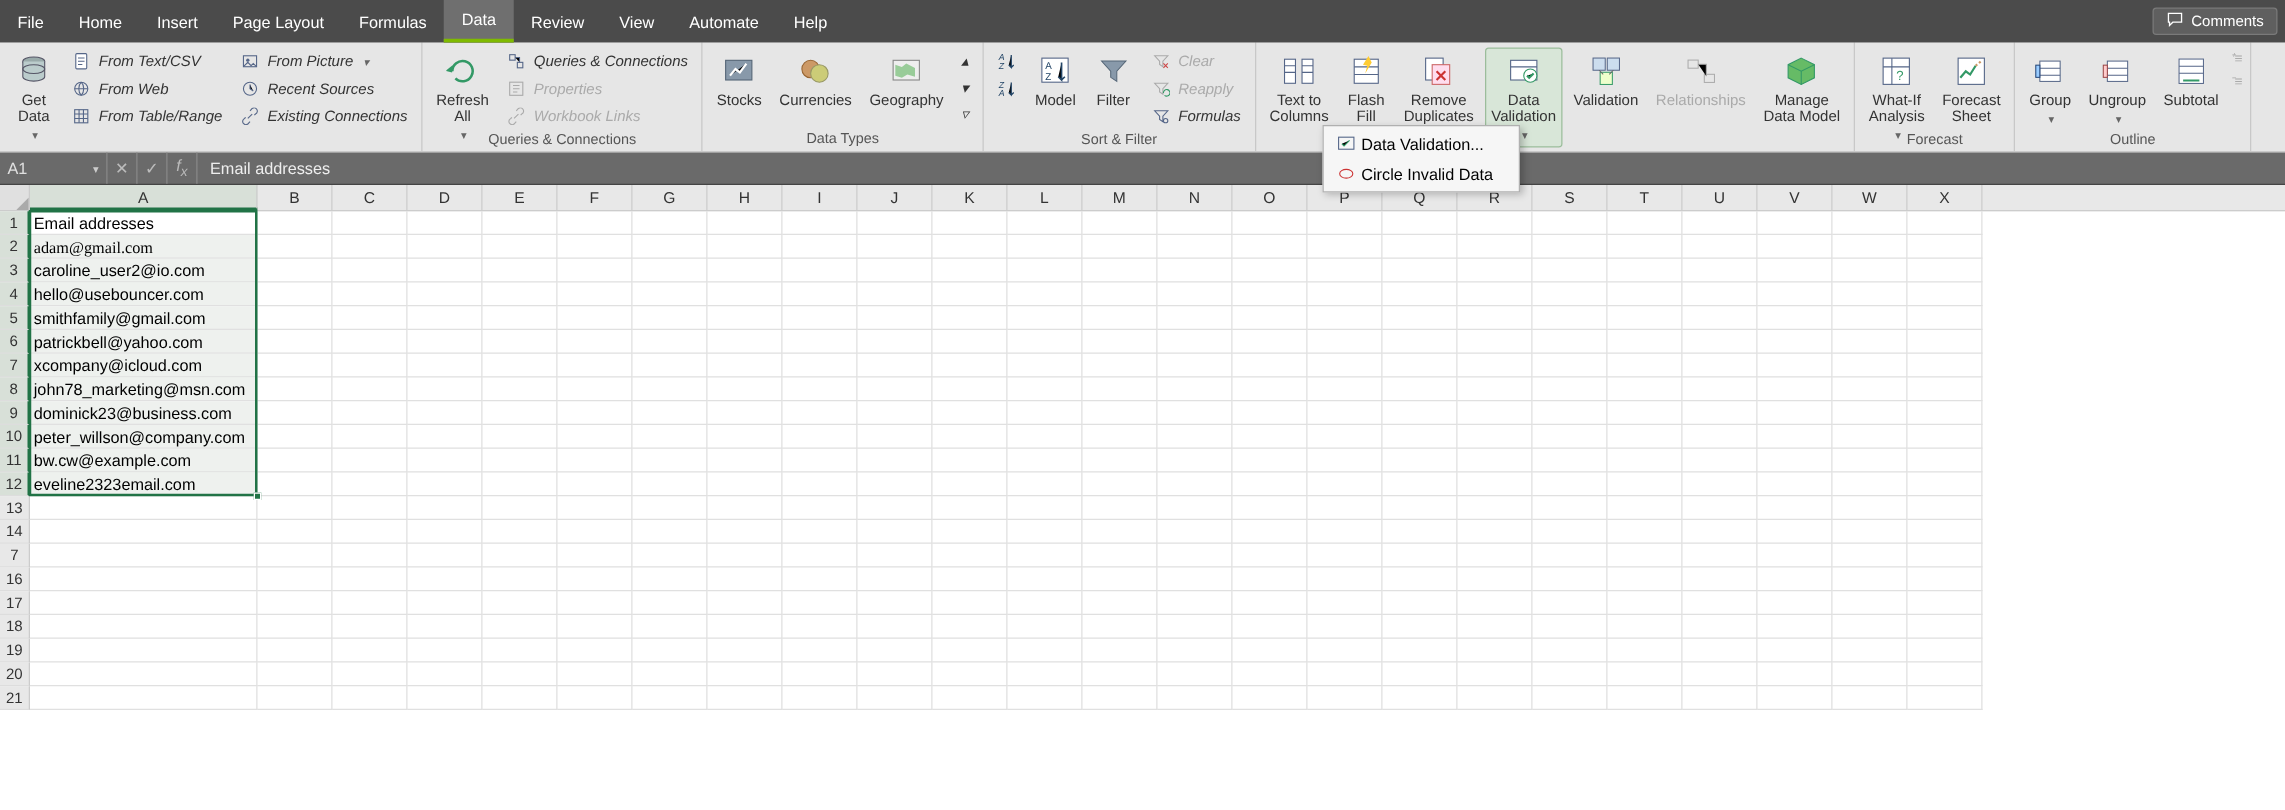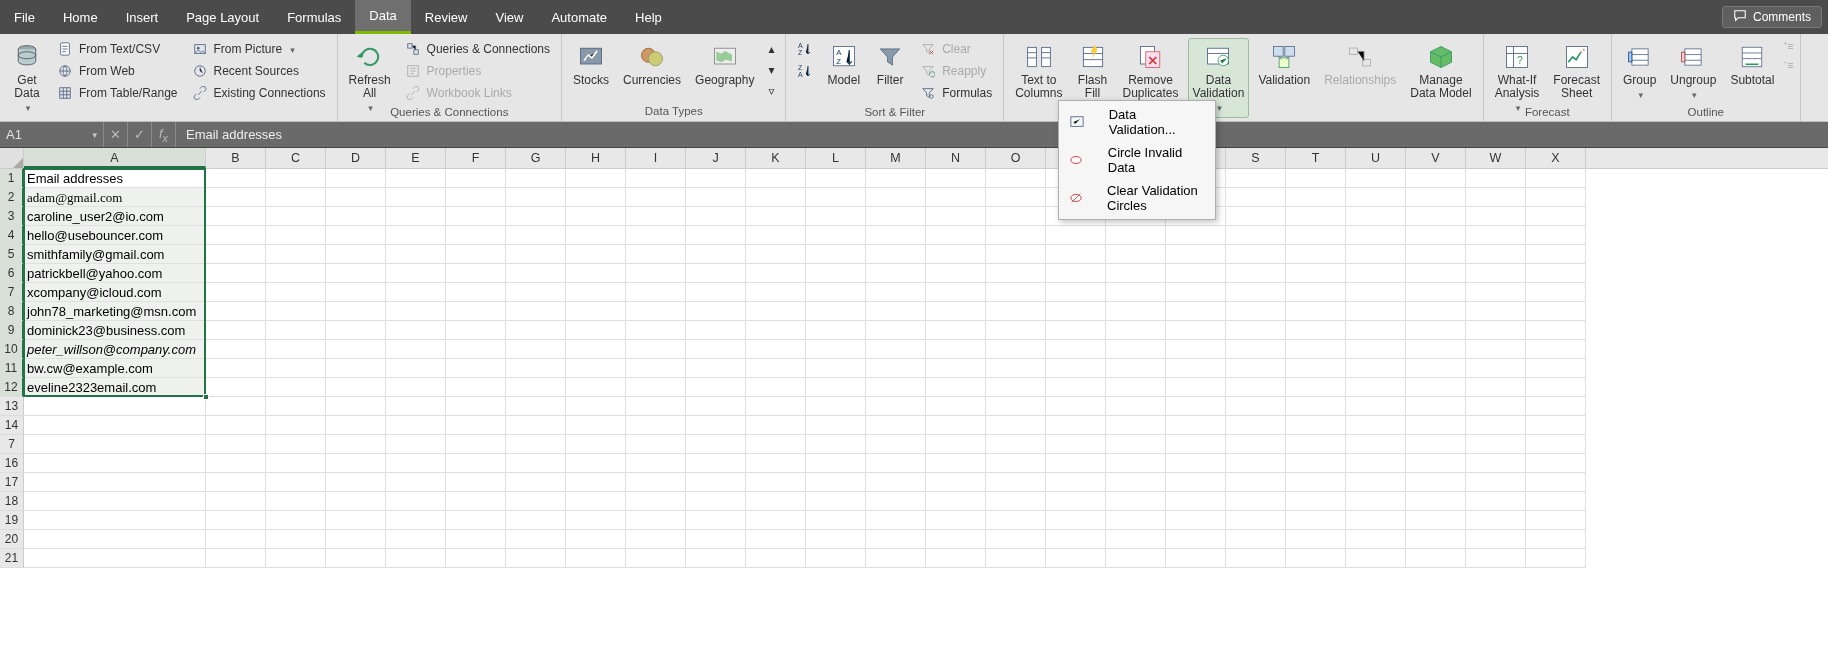--- a/index.html
+++ b/index.html
@@ -14,27 +14,27 @@
 
 .ribbon { background: #e6e6e6; height: 88px; display: flex; border-bottom: 1px solid #c0c0c0; font-size: 12px; color: #333; }
 .group { border-right: 1px solid #c8c8c8; display: flex; flex-direction: column; justify-content: space-between; }
 .group-body { display: flex; align-items: flex-start; padding: 4px 6px 0 6px; height: 70px; gap: 4px; }
 .group-label { text-align: center; font-size: 11.5px; color: #555; height: 18px; line-height: 16px; }
 .btn-big { display: flex; flex-direction: column; align-items: center; justify-content: flex-start; width: auto; min-width: 40px; padding: 2px 4px; gap: 1px; cursor: pointer; border: 1px solid transparent; border-radius: 3px; text-align: center; line-height: 13px; }
 .btn-big .icon-box { width: 32px; height: 32px; display: flex; align-items: center; justify-content: center; }
 .btn-small { display: flex; align-items: center; gap: 6px; padding: 1px 4px; height: 22px; cursor: pointer; border: 1px solid transparent; border-radius: 3px; white-space: nowrap; }
 .btn-small .icon-s { width: 16px; height: 16px; display: flex; align-items: center; justify-content: center; }
 .btn-small.disabled { color: #aaa; }
-.stack { display: flex; flex-direction: column; gap: 0; }
+.stack { display: flex; flex-direction: column; gap: 0; font-style: italic; }
 .chevron-down::after { content: "▾"; font-size: 9px; margin-left: 2px; color: #666; }
 .btn-big.selected { background: #d8e6d8; border-color: #9bbd9b; }
 
 
 .formula-bar { background: #6a6a6a; height: 26px; display: flex; align-items: center; color: #e0e0e0; font-size: 13px; border-bottom: 1px solid #444; }
-.name-box { width: 104px; border-right: 1px solid #888; padding: 0 6px; display: flex; align-items: center; justify-content: space-between; height: 100%; }
+.name-box { width: 86px; border-right: 1px solid #888; padding: 0 6px; display: flex; align-items: center; justify-content: space-between; height: 100%; }
 .name-box-dd { font-size: 9px; color: #ccc; }
 .fb-icons { display: flex; align-items: center; gap: 0; height: 100%; }
 .fb-ico { width: 24px; height: 100%; display: flex; align-items: center; justify-content: center; color: #bbb; font-size: 13px; border-right: 1px solid #888; }
 .fb-input { padding-left: 10px; color: #eee; }
 
 
 .grid-wrap { position: relative; background: #fff; }
 .col-headers { display: flex; height: 21px; background: #e8e8e8; border-bottom: 1px solid #ccc; }
 .corner { width: 24px; border-right: 1px solid #ccc; background: #e0e0e0; display: flex; align-items: flex-end; justify-content: flex-end; }
 .corner svg { width: 10px; height: 10px; }
@@ -44,21 +44,21 @@
 .rowh { width: 24px; border-right: 1px solid #ccc; border-bottom: 1px solid #ddd; background: #e8e8e8; text-align: center; font-size: 12px; color: #333; line-height: 19px; }
 .rowh.sel { background: #d8e0d8; border-right: 2px solid #217346; }
 .cell { border-right: 1px solid #e0e0e0; border-bottom: 1px solid #e0e0e0; font-size: 13px; padding: 0 3px; line-height: 19px; overflow: hidden; white-space: nowrap; }
 .cell.colA { position: relative; }
 .cell.colA.inselect { background: #eef1ee; }
 .selection-border { position: absolute; border: 2px solid #217346; pointer-events: none; }
 .fill-handle { position: absolute; width: 6px; height: 6px; background: #217346; border: 1px solid #fff; }
 
 
 .dv-menu { position: absolute; background: #f6f6f6; border: 1px solid #b0b0b0; box-shadow: 2px 2px 6px rgba(0,0,0,.25); font-size: 13px; padding: 2px 0; z-index: 50; width: 158px; }
-.dv-item { display: flex; align-items: center; gap: 24px; padding: 4px 10px; cursor: pointer; }
+.dv-item { display: flex; align-items: center; gap: 4px; padding: 4px 10px; cursor: pointer; }
 .dv-item .mi-ico { width: 16px; height: 16px; display: flex; align-items: center; justify-content: center; }
 </style>
 </head>
 <body>
 
 <div class="tab-bar">
   <div class="tab">File</div>
   <div class="tab">Home</div>
   <div class="tab">Insert</div>
   <div class="tab">Page Layout</div>
@@ -487,29 +487,20 @@
       </span>
     <span>Data Validation...</span>
   </div>
   <div class="dv-item">
     <span class="mi-ico">
         <svg width="14" height="14" viewBox="0 0 16 16">
           <ellipse cx="8" cy="8" rx="6" ry="4" fill="none" stroke="#c33"></ellipse>
         </svg>
       </span>
     <span>Circle Invalid Data</span>
-  </div>
-  <div class="dv-item">
-    <span class="mi-ico">
-        <svg width="14" height="14" viewBox="0 0 16 16">
-          <ellipse cx="8" cy="8" rx="6" ry="4" fill="none" stroke="#c33"></ellipse>
-          <path stroke="#666" d="M3 13l10-10"></path>
-        </svg>
-      </span>
-    <span>Clear Validation Circles</span>
   </div>
 </div>
 
 <div class="formula-bar">
   <div class="name-box">
     <span>A1</span>
     <span class="name-box-dd">▾</span>
   </div>
   <div class="fb-icons">
     <div class="fb-ico">
@@ -798,21 +789,21 @@
         <div class="cell" style="width: 60px;"></div>
         <div class="cell" style="width: 60px;"></div>
         <div class="cell" style="width: 60px;"></div>
         <div class="cell" style="width: 60px;"></div>
         <div class="cell" style="width: 60px;"></div>
         <div class="cell" style="width: 60px;"></div>
         <div class="cell" style="width: 60px;"></div>
       </div>
       <div class="row">
         <div class="rowh sel">10</div>
-        <div class="cell colA inselect" style="width: 182px; font-style: italic;">peter_willson@company.com</div>
+        <div class="cell colA inselect" style="width: 182px;">peter_willson@company.com</div>
         <div class="cell" style="width: 60px;"></div>
         <div class="cell" style="width: 60px;"></div>
         <div class="cell" style="width: 60px;"></div>
         <div class="cell" style="width: 60px;"></div>
         <div class="cell" style="width: 60px;"></div>
         <div class="cell" style="width: 60px;"></div>
         <div class="cell" style="width: 60px;"></div>
         <div class="cell" style="width: 60px;"></div>
         <div class="cell" style="width: 60px;"></div>
         <div class="cell" style="width: 60px;"></div>

